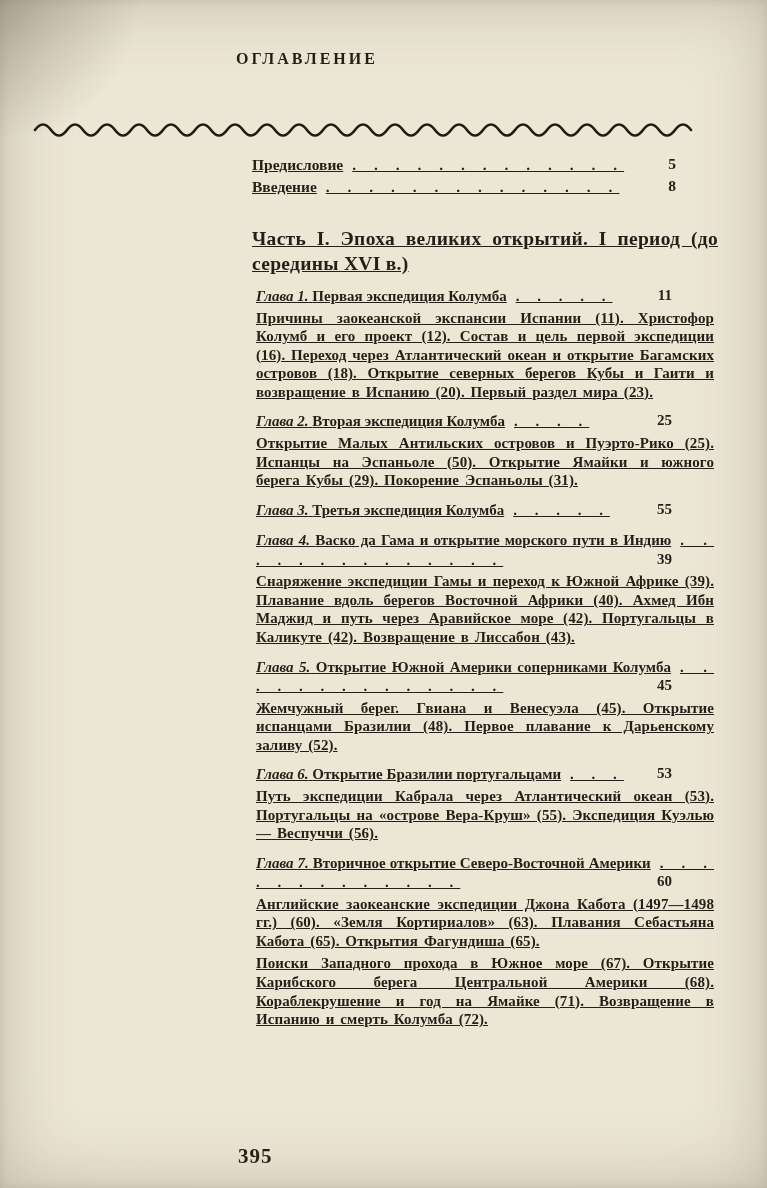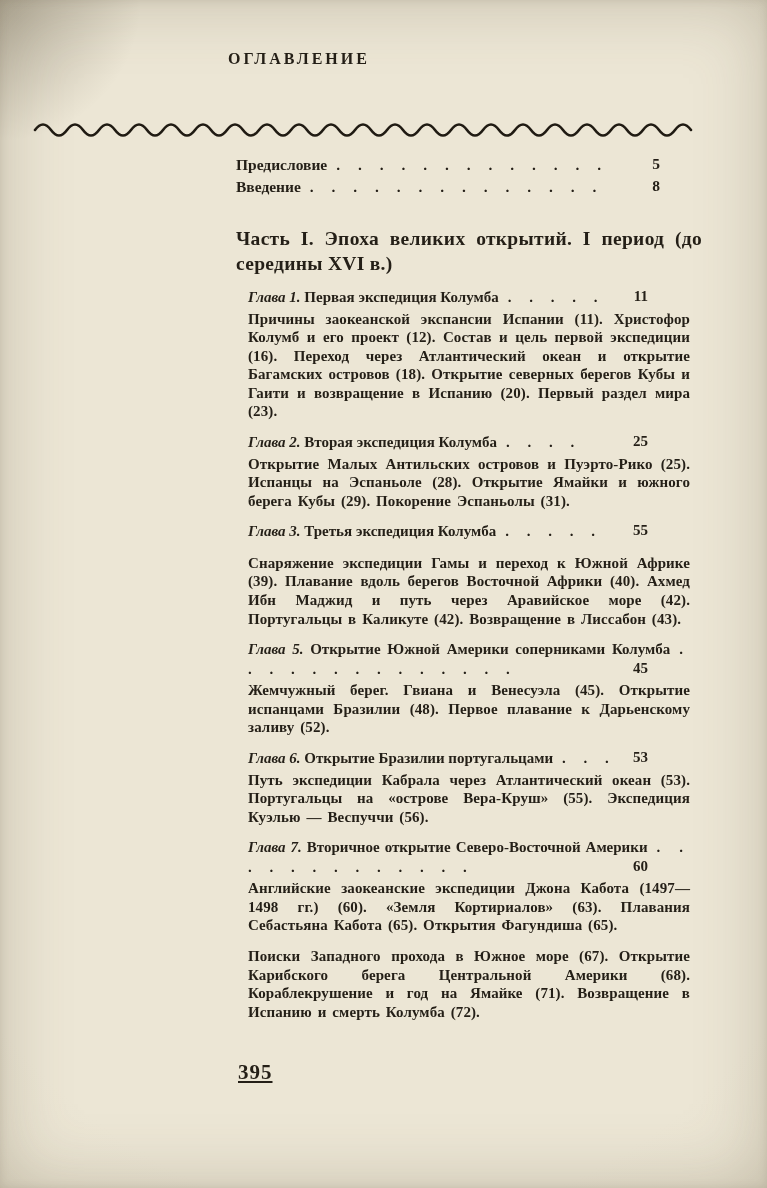--- a/index.html
+++ b/index.html
@@ -18,54 +18,54 @@
     position:absolute;inset:0;
     background:
       radial-gradient(circle at 0% 0%, rgba(70,60,40,.30), rgba(70,60,40,0) 10%),
       radial-gradient(ellipse 130% 105% at 50% 45%, #ece6d5 55%, #e4ddc9 82%, #d8d0ba 100%);
   }
   .page::after{
     content:"";position:absolute;inset:0;pointer-events:none;
     box-shadow: inset 0 0 70px rgba(95,82,58,.28), inset 0 0 10px rgba(95,82,58,.15);
   }
   .header{
-    position:absolute;left:228px;top:50px;margin:0;
+    position:absolute;left:236px;top:50px;margin:0;
     font-size:16px;font-weight:700;letter-spacing:3px;
   }
   .wavy{position:absolute;left:32px;top:120px;}
   .content{
-    position:absolute;left:236px;top:154px;width:466px;
+    position:absolute;left:252px;top:154px;width:466px;text-decoration:underline;
   }
   .toc-line{
     position:relative;margin:0;
     font-size:15.5px;line-height:22px;font-weight:700;
   }
   .leader{letter-spacing:7px;margin-left:9px;white-space:nowrap;font-weight:700;}
   .ch-head .leader{white-space:normal;}
   .pg{position:absolute;right:42px;bottom:1px;font-weight:700;}
   .part-title{
     margin:28px 0 2px;
     font-size:19.5px;line-height:25px;font-weight:700;
     letter-spacing:.3px;text-align:justify;
   }
-  .chapter{margin:12px;}
+  .chapter{margin:4px;}
   .ch-head{
     position:relative;margin:11px 0 2px;
     font-size:15px;line-height:19.5px;font-weight:700;
     text-align:justify;
   }
   .ch-label{font-style:italic;}
   .ch-desc{
     margin:0;
     font-size:15px;line-height:18.6px;font-weight:700;
     text-align:justify;word-spacing:2px;letter-spacing:.1px;
   }
   .page-number{
-    position:absolute;left:238px;top:1060px;
-    font-size:21px;font-weight:700;letter-spacing:1px;text-decoration:underline;
+    position:absolute;left:238px;top:1144px;
+    font-size:21px;font-weight:700;letter-spacing:1px;
   }
 </style>
 </head>
 <body>
 
 <div class="page">
 
   <h1 class="header">ОГЛАВЛЕНИЕ</h1>
 
   <svg class="wavy" width="672" height="18" viewBox="0 0 672 18" aria-hidden="true">
@@ -80,28 +80,29 @@
 </div>
     <h2 class="part-title">Часть I. Эпоха великих открытий. I период (до середины XVI в.)</h2>
     <div id="chapter-list">
   <section class="chapter">
     <p class="ch-head"><span class="ch-label">Глава 1.</span> <span class="ch-title">Первая экспедиция Колумба</span><span class="leader ch-leader">. . . . .</span><span class="pg ch-page">11</span></p>
     <p class="ch-desc">Причины заокеанской экспансии Испании (11). Христофор Колумб и его проект (12). Состав и цель первой экспедиции (16). Переход через Атлантический океан и открытие Багамских островов (18). Открытие северных берегов Кубы и Гаити и возвращение в Испанию (20). Первый раздел мира (23).</p>
   </section>
 
   <section class="chapter">
     <p class="ch-head"><span class="ch-label">Глава 2.</span> <span class="ch-title">Вторая экспедиция Колумба</span><span class="leader ch-leader">. . . .</span><span class="pg ch-page">25</span></p>
-    <p class="ch-desc">Открытие Малых Антильских островов и Пуэрто-Рико (25). Испанцы на Эспаньоле (28). Открытие Ямайки и южного берега Кубы (29). Покорение Эспаньолы (31).</p>
+    <p class="ch-desc">Открытие Малых Антильских островов и Пуэрто-Рико (25). Испанцы на Эспаньоле (50). Открытие Ямайки и южного берега Кубы (29). Покорение Эспаньолы (31).</p>
   </section>
 
   <section class="chapter">
     <p class="ch-head"><span class="ch-label">Глава 3.</span> <span class="ch-title">Третья экспедиция Колумба</span><span class="leader ch-leader">. . . . .</span><span class="pg ch-page">55</span></p>
   </section>
 
   <section class="chapter">
+    <p class="ch-head"><span class="ch-label">Глава 4.</span> <span class="ch-title">Васко да Гама и открытие морского пути в Индию</span><span class="leader ch-leader">. . . . . . . . . . . . . .</span><span class="pg ch-page">39</span></p>
     <p class="ch-desc">Снаряжение экспедиции Гамы и переход к Южной Африке (39). Плавание вдоль берегов Восточной Африки (40). Ахмед Ибн Маджид и путь через Аравийское море (42). Португальцы в Каликуте (42). Возвращение в Лиссабон (43).</p>
   </section>
 
   <section class="chapter">
     <p class="ch-head"><span class="ch-label">Глава 5.</span> <span class="ch-title">Открытие Южной Америки соперниками Колумба</span><span class="leader ch-leader">. . . . . . . . . . . . . .</span><span class="pg ch-page">45</span></p>
     <p class="ch-desc">Жемчужный берег. Гвиана и Венесуэла (45). Открытие испанцами Бразилии (48). Первое плавание к Дарьенскому заливу (52).</p>
   </section>
 
   <section class="chapter">
     <p class="ch-head"><span class="ch-label">Глава 6.</span> <span class="ch-title">Открытие Бразилии португальцами</span><span class="leader ch-leader">. . .</span><span class="pg ch-page">53</span></p>

